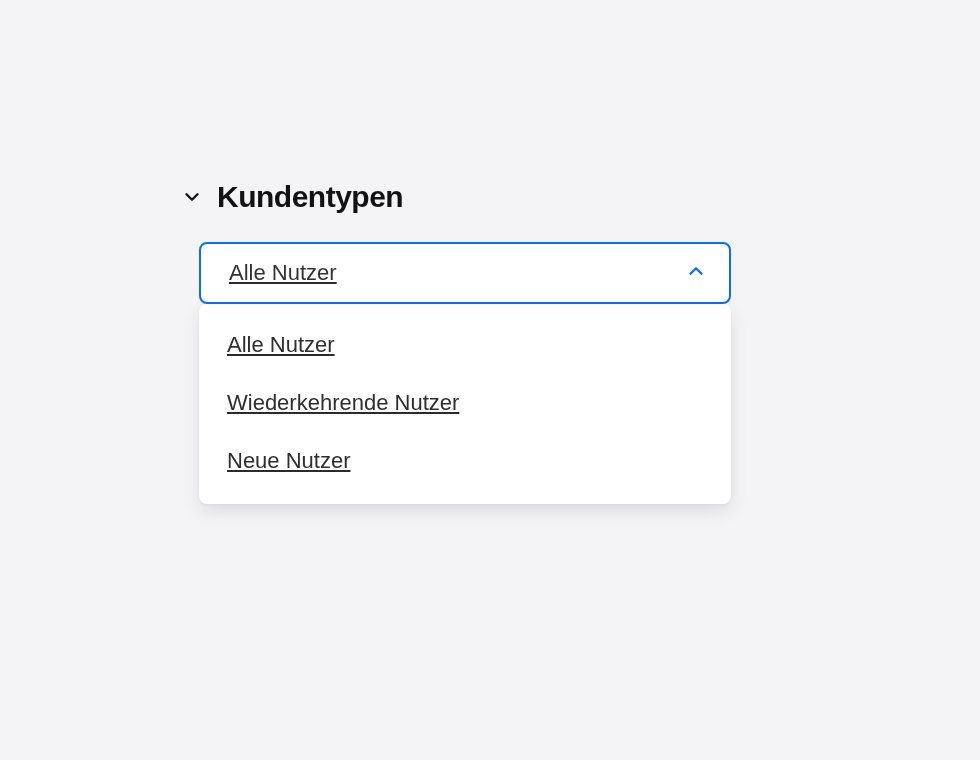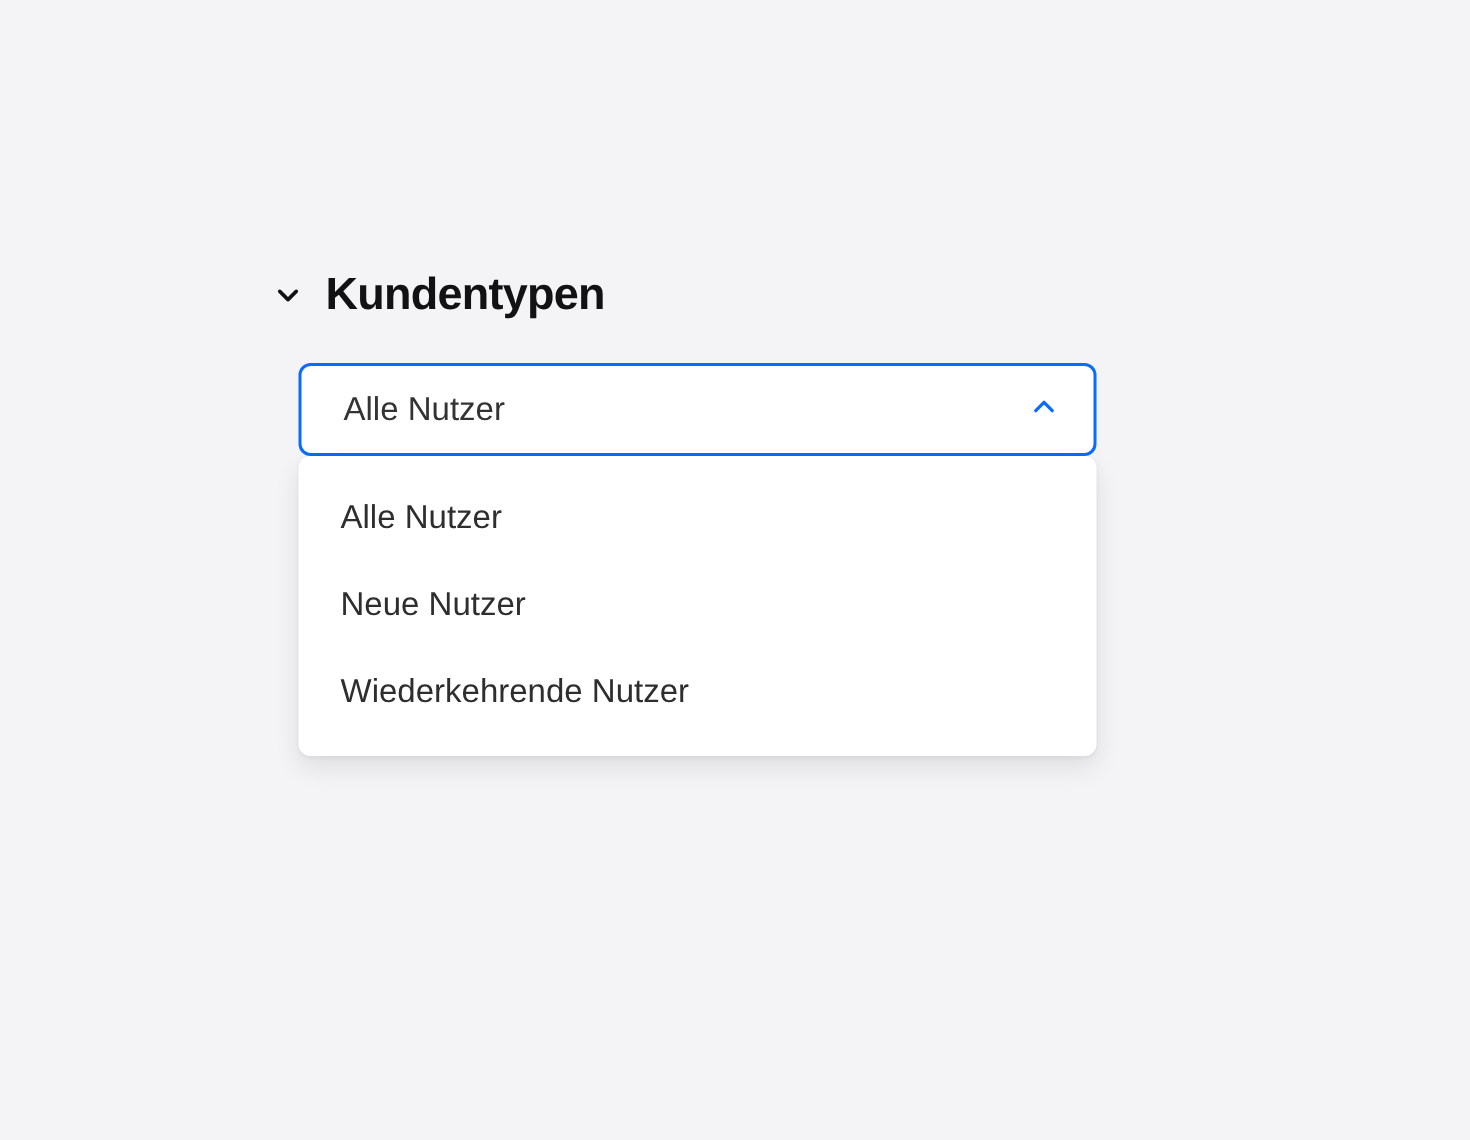--- a/index.html
+++ b/index.html
@@ -29,20 +29,21 @@
       font-size: 30px;
       font-weight: 700;
       letter-spacing: -0.5px;
       color: #121214;
       text-align: right;
     }
     .select-area {
       margin-left: 20px;
       width: 532px;
       position: relative;
+      text-decoration: underline;
     }
     .select-box {
       background: #fff;
       border: 2px solid #0a6cff;
       border-radius: 8px;
       height: 62px;
       display: flex;
       align-items: center;
       justify-content: space-between;
       padding: 0 22px 0 28px;
@@ -86,19 +87,19 @@
       <span class="select-value">Alle Nutzer</span>
       <span>
         <svg width="22" height="22" viewBox="0 0 24 24" fill="none" stroke="#0a6cff" stroke-width="2.4" stroke-linecap="round" stroke-linejoin="round">
             <polyline points="6 15 12 9 18 15"></polyline>
           </svg>
       </span>
     </div>
 
     <div class="dropdown">
       <div class="opt">Alle Nutzer</div>
+      <div class="opt">Wiederkehrende Nutzer</div>
       <div class="opt">Neue Nutzer</div>
-      <div class="opt">Wiederkehrende Nutzer</div>
     </div>
 
   </div>
 
 </div>
 
 </body></html>

